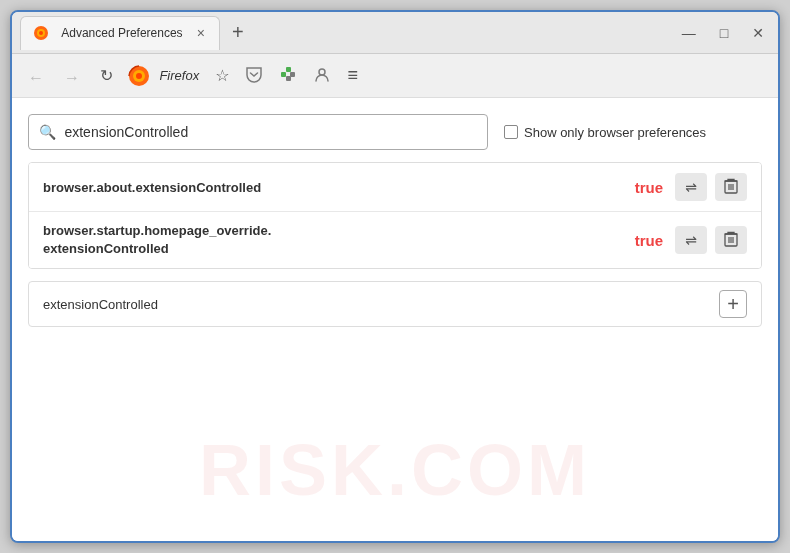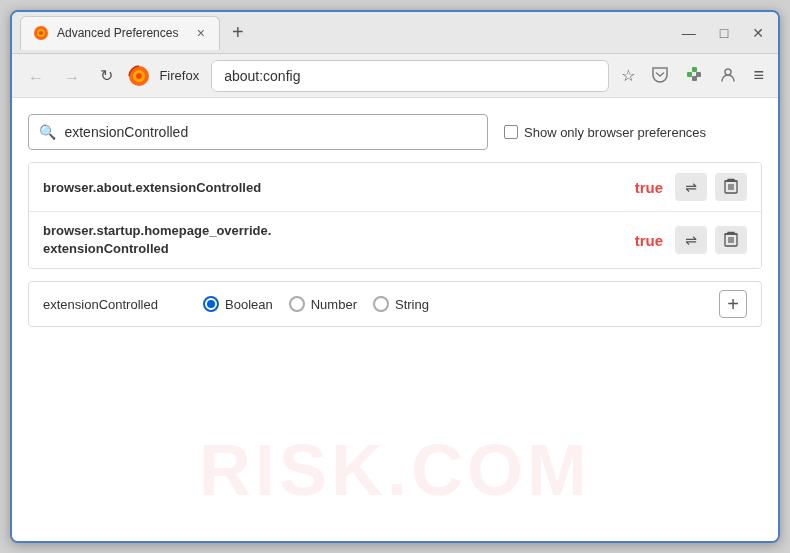--- a/index.html
+++ b/index.html
@@ -37,20 +37,21 @@
       display: flex;
       align-items: center;
       background: #f5f5f5;
       border: 1px solid #ccc;
       border-bottom: none;
       border-radius: 6px 6px 0 0;
       padding: 6px 12px;
       gap: 8px;
       height: 34px;
       min-width: 200px;
+      text-align: center;
     }
     .tab-favicon {
       width: 16px;
       height: 16px;
     }
     .tab-title {
       font-size: 12px;
       color: #333;
       flex: 1;
     }
@@ -358,24 +359,21 @@
     <button class="nav-btn disabled">→</button>
     <button class="nav-btn">↻</button>
     <div class="firefox-logo">
       <svg viewBox="0 0 22 22" xmlns="http://www.w3.org/2000/svg">
         <circle cx="11" cy="11" r="10" fill="#FF6611"></circle>
         <circle cx="11" cy="11" r="6" fill="#FFAA00"></circle>
         <circle cx="11" cy="11" r="3" fill="#FF4400"></circle>
         <path d="M11 1 C6 1, 1 6, 1 11" stroke="#CC3300" stroke-width="1.5" fill="none"></path>
       </svg>
     </div>
-    <span style="font-size:13px;color:#333;margin-right:4px;">Firefox</span>
-    <div class="address-bar">
-      <span class="address-text">about:config</span>
-    </div>
+    <span style="font-size:13px;color:#333;margin-right:4px;font-style:italic;">Firefox</span>
     <div class="nav-icons">
       <span class="nav-icon">☆</span>
       <span class="nav-icon">
         <svg width="18" height="18" viewBox="0 0 18 18" fill="none">
           <path d="M2 3h14v7a7 7 0 01-14 0V3z" stroke="#7c7c7c" stroke-width="1.5" fill="none"></path>
           <path d="M5.5 8l3.5 3 3.5-3" stroke="#7c7c7c" stroke-width="1.5" stroke-linecap="round" fill="none"></path>
         </svg>
       </span>
       <span class="nav-icon">
         <svg width="18" height="18" viewBox="0 0 18 18" fill="none">
@@ -451,31 +449,17 @@
                 <line x1="9" y1="6" x2="9" y2="12" stroke="#555" stroke-width="1.2"></line>
               </svg>
             </span>
           </button>
         </div>
       </div>
     </div>
 
     <div class="add-pref-row">
       <span class="add-pref-name">extensionControlled</span>
-      <div class="radio-group">
-        <label class="radio-option">
-          <div class="radio-circle selected"></div>
-          <span>Boolean</span>
-        </label>
-        <label class="radio-option">
-          <div class="radio-circle"></div>
-          <span>Number</span>
-        </label>
-        <label class="radio-option">
-          <div class="radio-circle"></div>
-          <span>String</span>
-        </label>
-      </div>
       <button class="add-btn">+</button>
     </div>
 
   </div>
 </div>
 
 </body></html>

